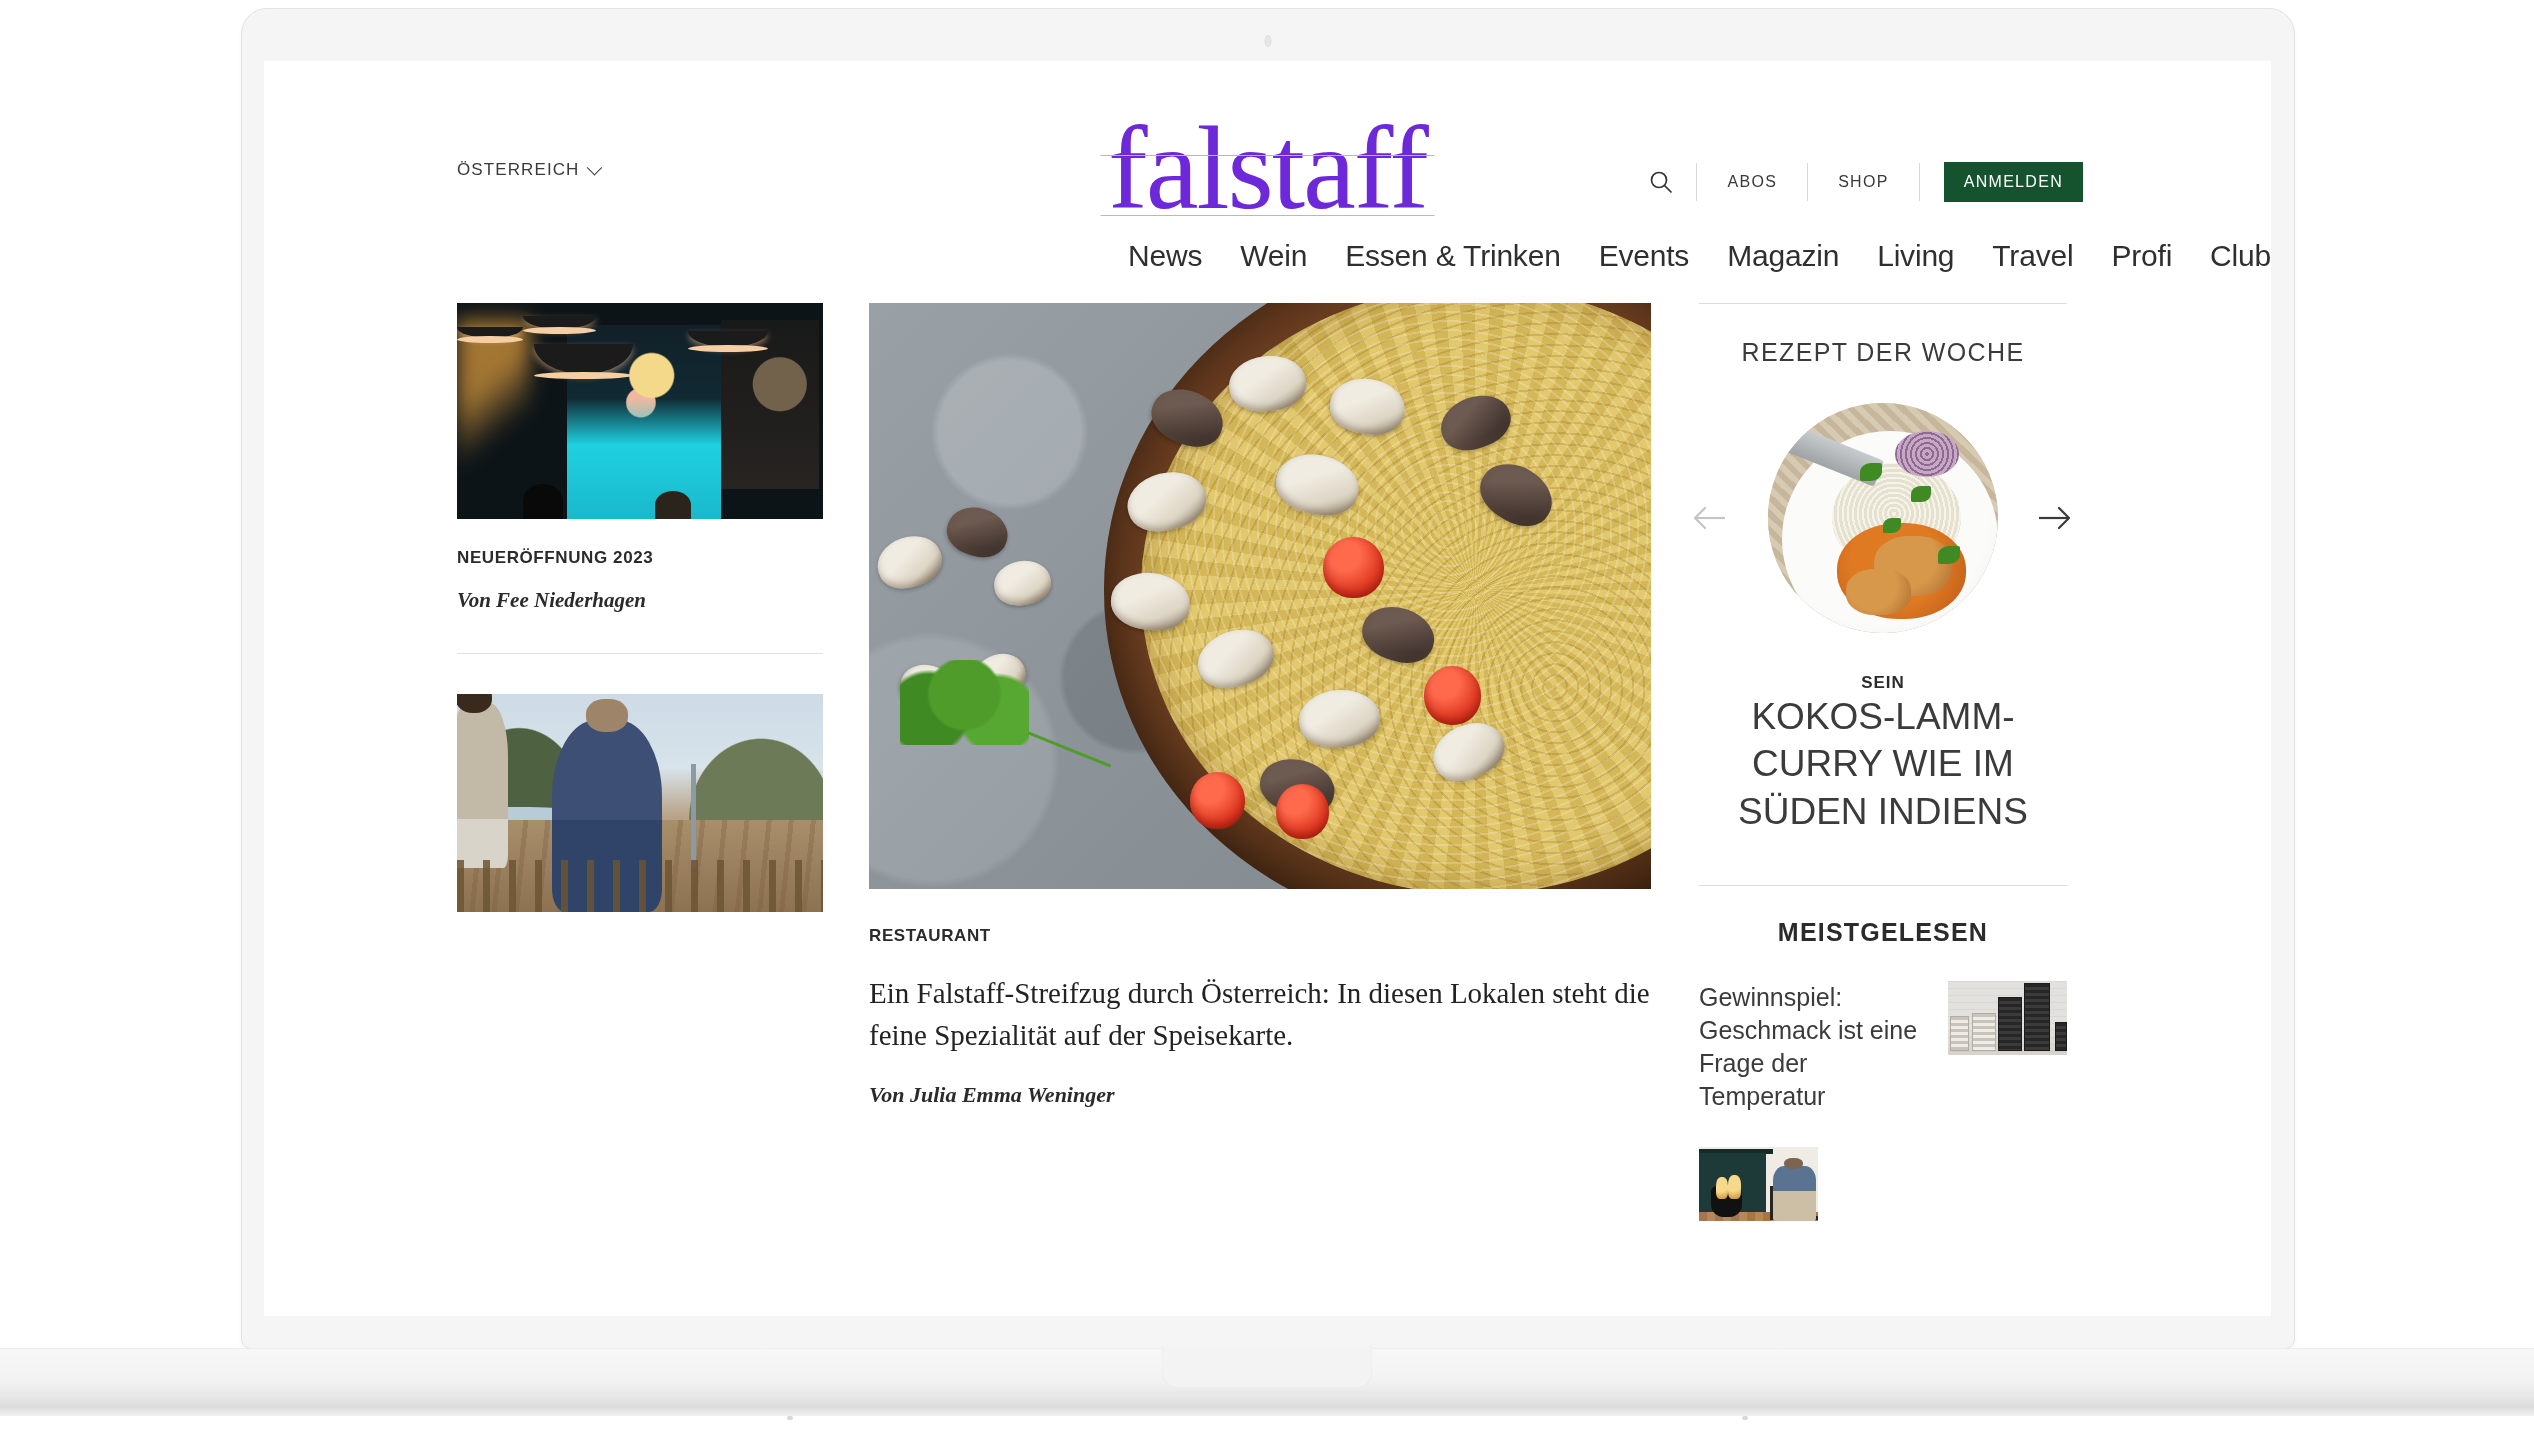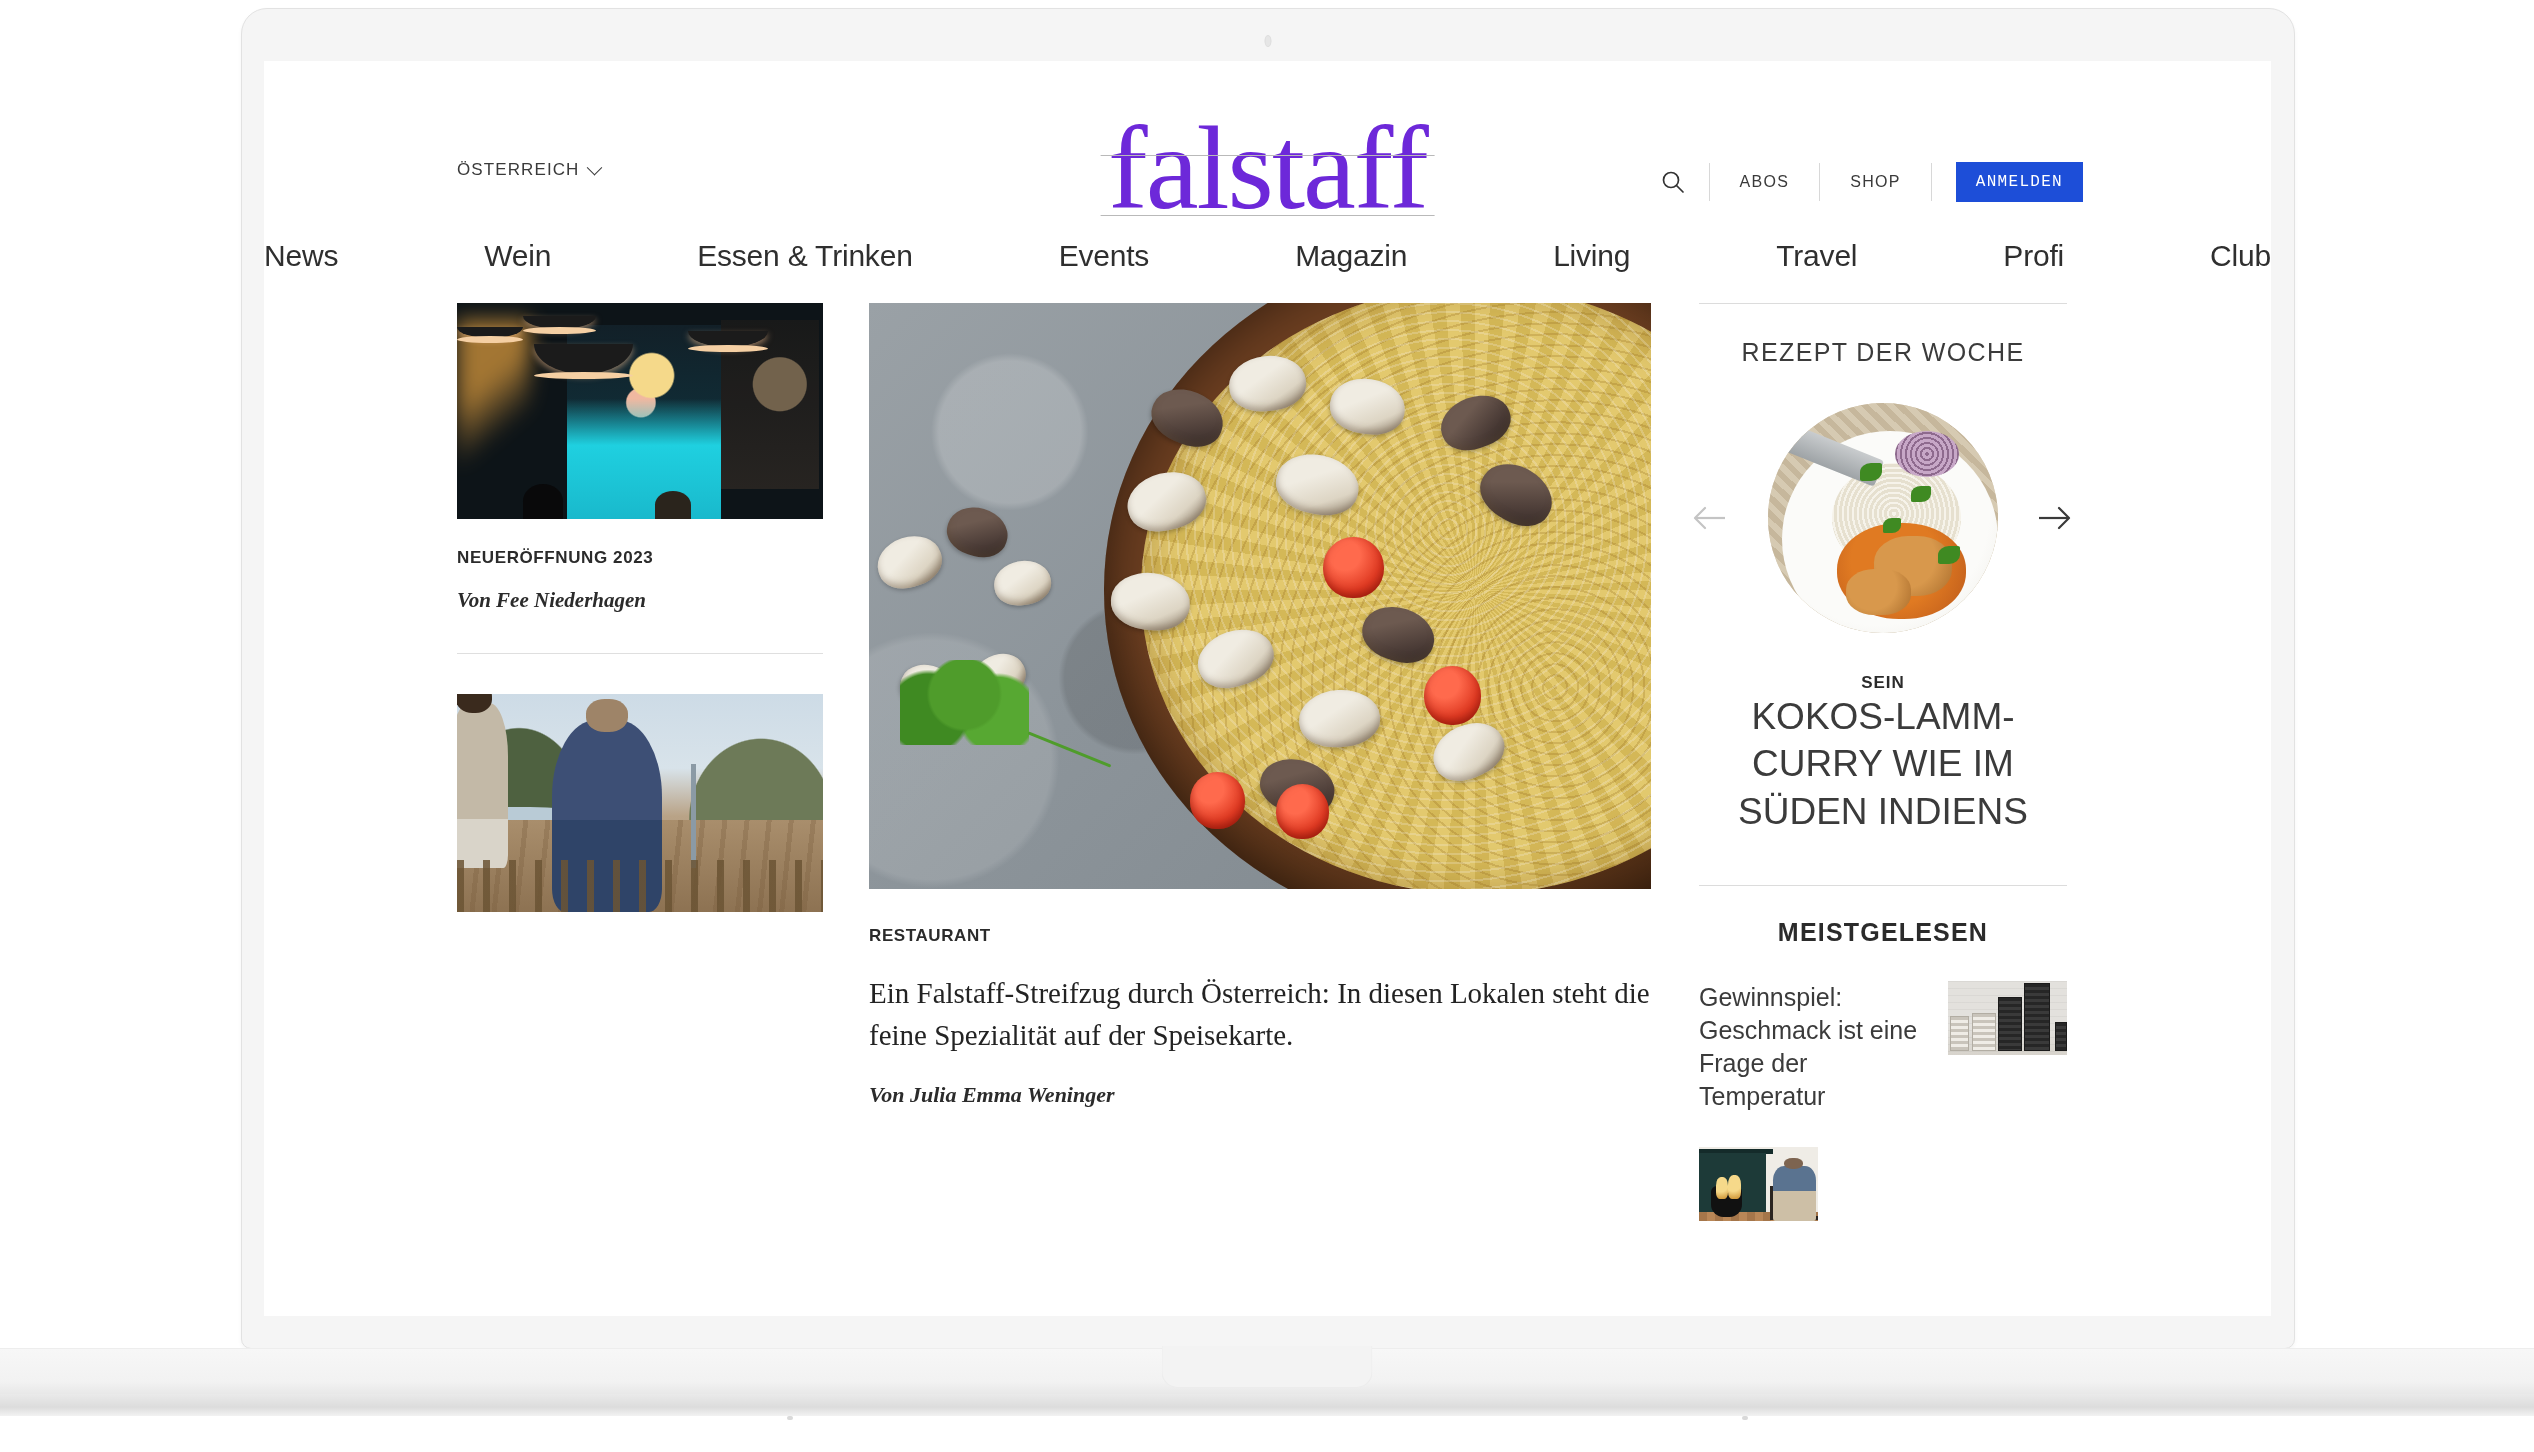--- a/index.html
+++ b/index.html
@@ -168,34 +168,34 @@
     font-size: 16px;
     letter-spacing: 1.3px;
     color: #3a3a3a;
     cursor: pointer;
     display: flex;
     align-items: center;
     height: 100%;
   }
   .login-btn {
     margin-left: 24px;
-    background: #1d4ed8;
+    background: #14532d;
     color: #ffffff;
     font-size: 16px;
     letter-spacing: 1.3px;
     padding: 11px 20px;
     cursor: pointer;
     border: none;
-    font-family: Liberation Mono, monospace;
+    font-family: Liberation Sans, sans-serif;
   }
 
   
   .main-nav {
     display: flex;
-    justify-content: space-between;
+    justify-content: flex-end;
     align-items: center;
     gap: 38px;
     padding-top: 8px;
     padding-bottom: 30px;
   }
   .nav-item {
     font-size: 30px;
     color: #2f2f2f;
     cursor: pointer;
     font-weight: 400;

